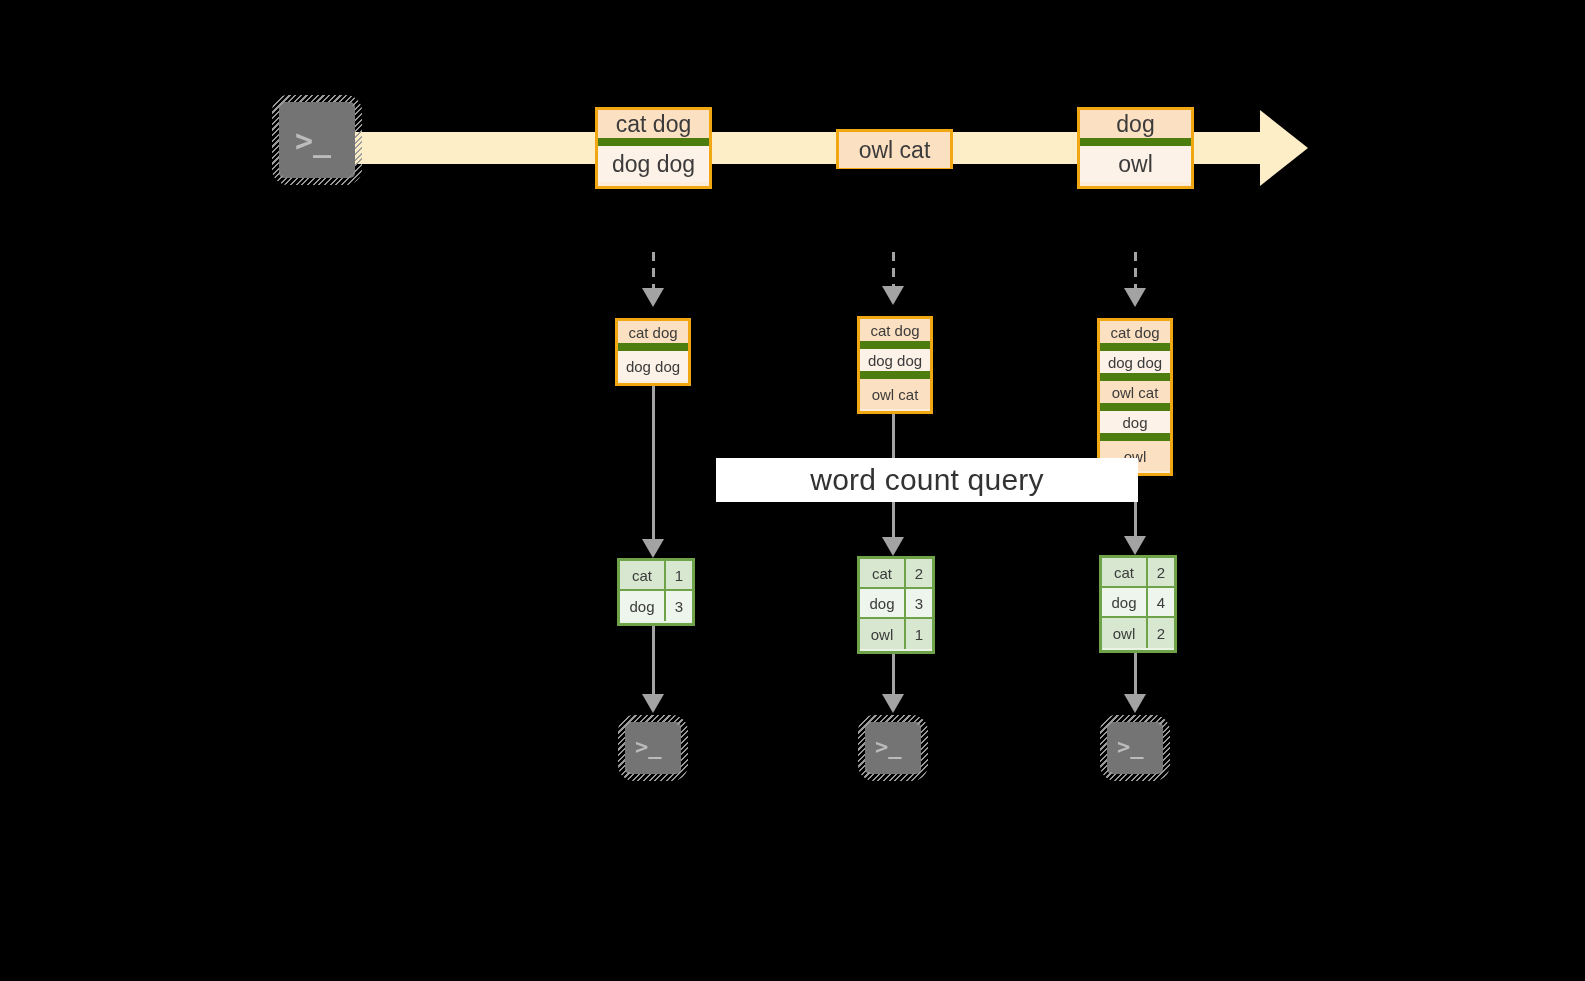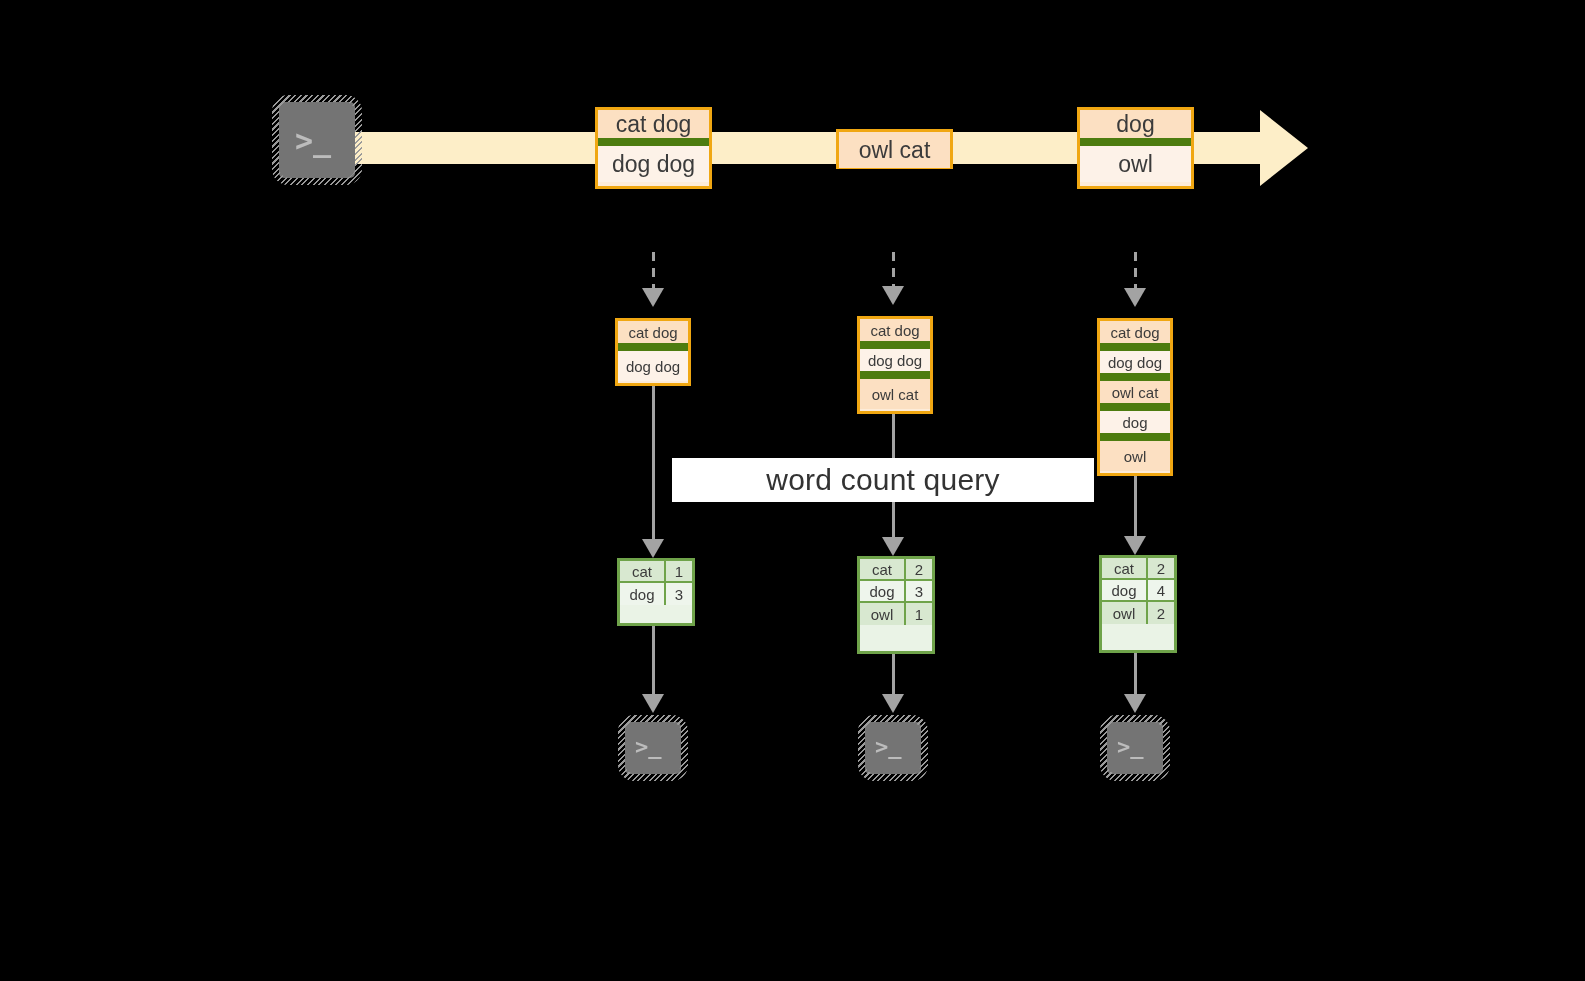--- a/index.html
+++ b/index.html
@@ -91,21 +91,21 @@
   .counts {
     position: absolute;
     box-sizing: border-box;
     border: 3px solid #6fa34a;
     background: #eaf3e6;
     z-index: 6;
   }
   .counts .crow {
     display: flex;
     box-sizing: border-box;
-    height: 22px;
+    height: 30px;
     border-bottom: 2px solid #6fa34a;
   }
   .counts .crow:last-child { border-bottom: none; }
   .counts .crow.shade-a .cell { background: #d8e8d0; }
   .counts .crow.shade-b .cell { background: #eef5ec; }
   .counts .cell {
     display: flex;
     align-items: center;
     justify-content: center;
     color: #3b3b3b;
@@ -283,17 +283,17 @@
   <div class="vline" style="left:1133.5px; top:653px; height:45px;"></div>
   <div class="vhead" style="left:1124px; top:694px;"></div>
 
   <div class="terminal" style="left:1100px; top:715px; width:70px; height:66px;">
     <div class="hatch"></div>
     <div class="inner">
       <div class="prompt" style="left:10px; top:14px; font-size:22px;">&gt;_</div>
     </div>
   </div>
 
-  <div class="query-label" style="left:672px; top:458px; width:422px; height:44px;">
+  <div class="query-label" style="left:716px; top:458px; width:422px; height:44px;">
     <span>word count query</span>
   </div>
 
 </div>
 
 </body></html>

